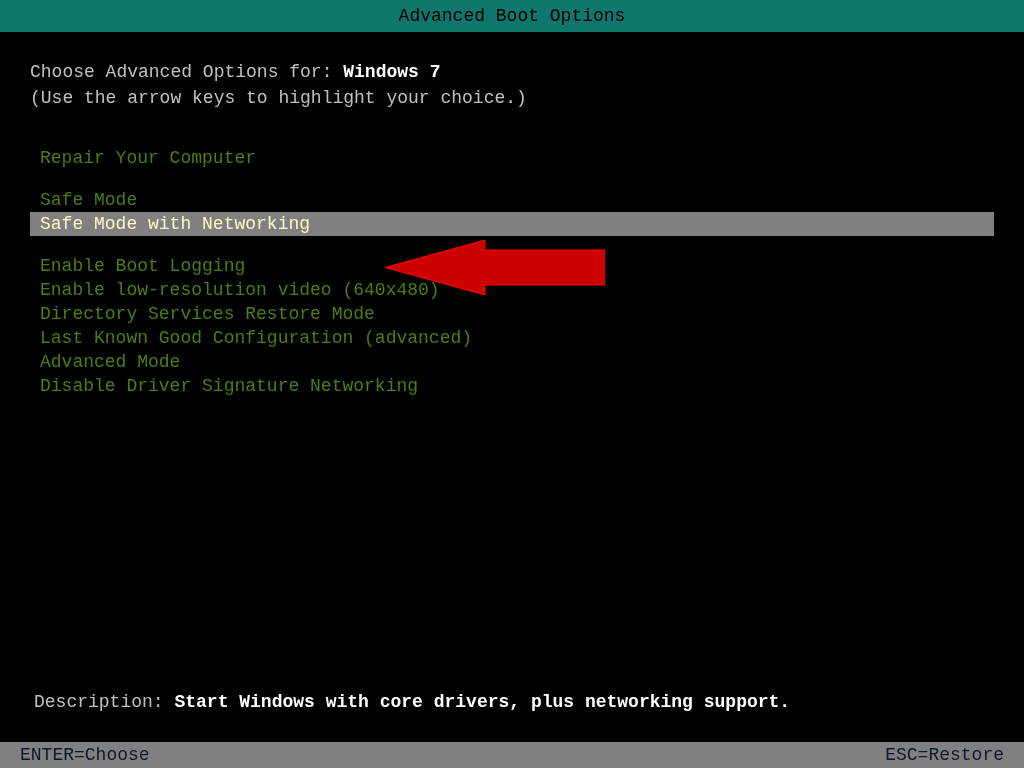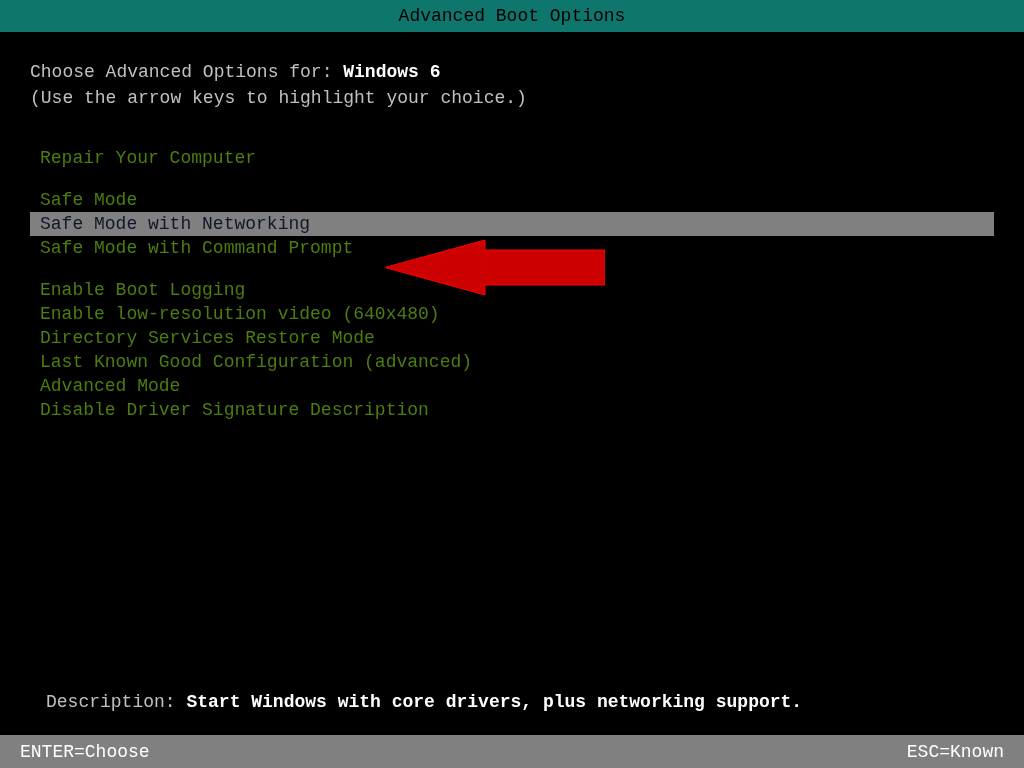--- a/index.html
+++ b/index.html
@@ -51,104 +51,103 @@
       padding: 2px 10px;
       color: #4d7c0f;
       cursor: pointer;
       font-size: 18px;
       display: block;
       white-space: nowrap;
     }
 
     .menu-item.selected {
       background-color: #808080;
-      color: #0f172a;
+      color: #fef9c3;
     }
 
     .menu-spacer {
       height: 18px;
     }
 
     .description-bar {
       position: absolute;
       bottom: 46px;
-      left: 16px;
+      left: 4px;
       right: 0;
       padding: 10px 30px;
       color: #c0c0c0;
       font-size: 18px;
     }
 
     .description-bar .desc-bold {
       color: #ffffff;
       font-weight: bold;
     }
 
     .bottom-bar {
       position: absolute;
       bottom: 0;
       left: 0;
       right: 0;
-      height: 33px;
+      height: 26px;
       background-color: #808080;
       display: flex;
       align-items: center;
       justify-content: space-between;
       padding: 0 20px;
-      color: #ffffff;
+      color: #0f172a;
       font-size: 18px;
     }
 
     .arrow-svg {
       position: absolute;
       top: 240px;
       left: 385px;
     }
   </style>
 </head>
 <body>
 
 <div class="title-bar">
   <span>Advanced Boot Options</span>
 </div>
 
 <div class="main-content">
 
   <div class="subtitle">
-    <span>Choose Advanced Options for: </span><span class="highlight">Windows 6</span>
+    <span>Choose Advanced Options for: </span><span class="highlight">Windows 7</span>
   </div>
   <div class="subtitle">(Use the arrow keys to highlight your choice.)</div>
 
   <div class="menu-list">
 
     <div class="menu-spacer"></div>
     <div class="menu-item">Repair Your Computer</div>
 
     <div class="menu-spacer"></div>
     <div class="menu-item">Safe Mode</div>
     <div class="menu-item selected">Safe Mode with Networking</div>
-    <div class="menu-item">Safe Mode with Command Prompt</div>
 
     <div class="menu-spacer"></div>
     <div class="menu-item">Enable Boot Logging</div>
     <div class="menu-item">Enable low-resolution video (640x480)</div>
     <div class="menu-item">Directory Services Restore Mode</div>
     <div class="menu-item">Last Known Good Configuration (advanced)</div>
     <div class="menu-item">Advanced Mode</div>
-    <div class="menu-item">Disable Driver Signature Description</div>
+    <div class="menu-item">Disable Driver Signature Networking</div>
 
     <div class="menu-spacer"></div>
   </div>
 </div>
 
 <svg class="arrow-svg" width="220" height="55" viewBox="0 0 220 55">
 
   <polygon points="220,10 100,10 100,0 0,27.5 100,55 100,45 220,45" fill="#cc0000" stroke="#ff0000" stroke-width="1"></polygon>
 </svg>
 
 <div class="description-bar">
   <span>Description: </span><span class="desc-bold">Start Windows with core drivers, plus networking support.</span>
 </div>
 
 <div class="bottom-bar">
   <span>ENTER=Choose</span>
-  <span>ESC=Known</span>
+  <span>ESC=Restore</span>
 </div>
 
 </body></html>

